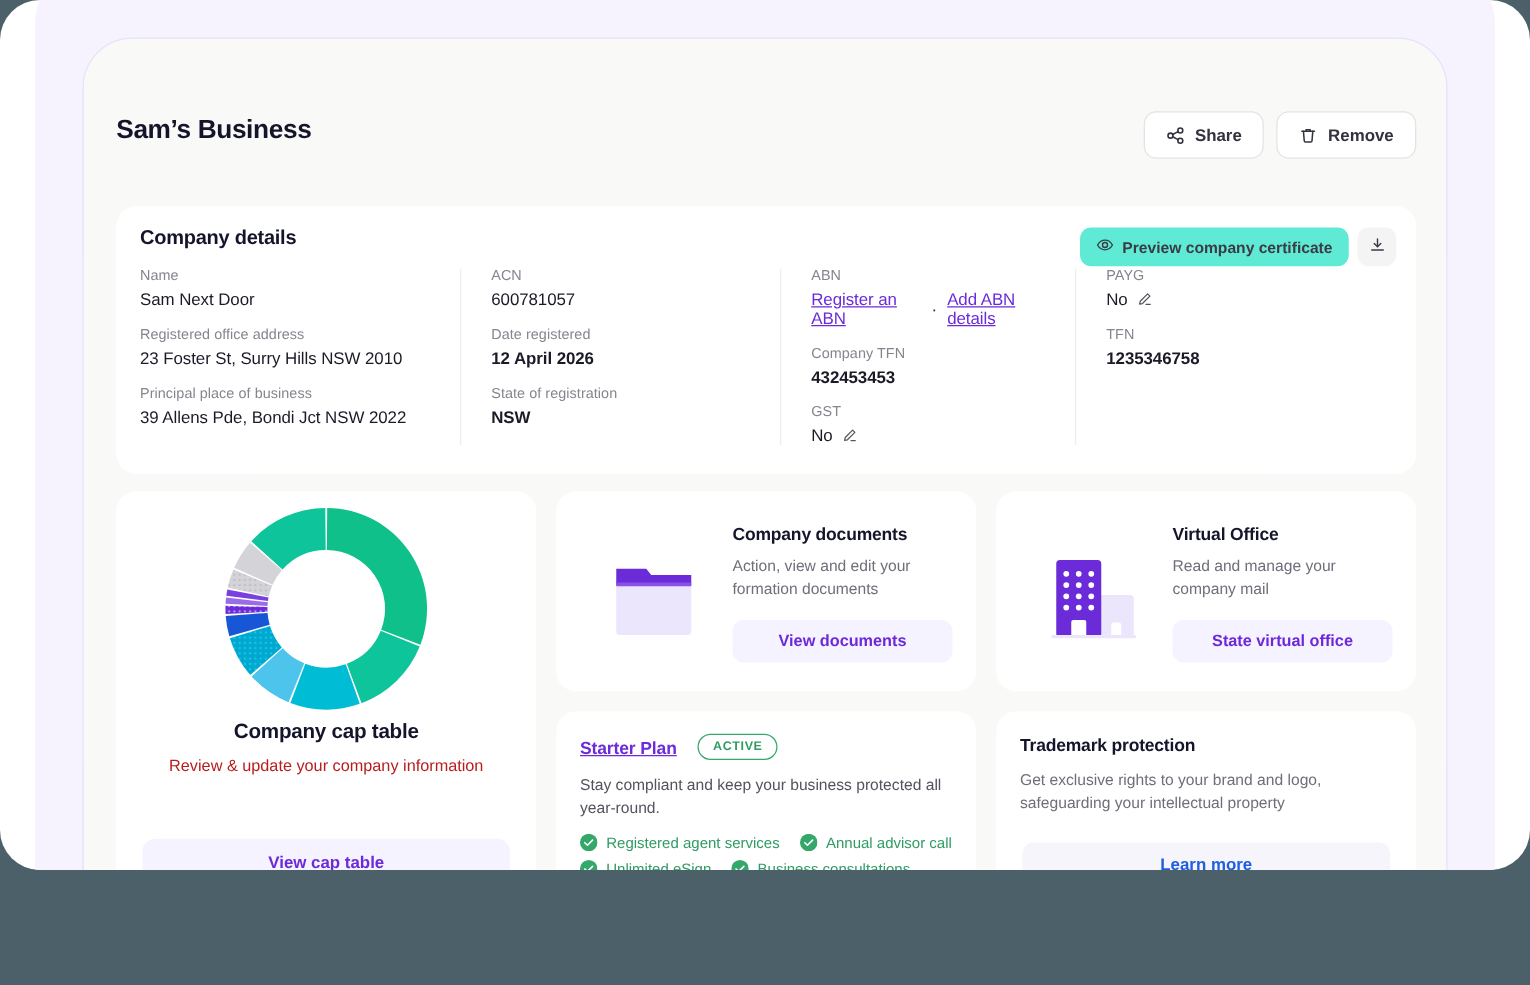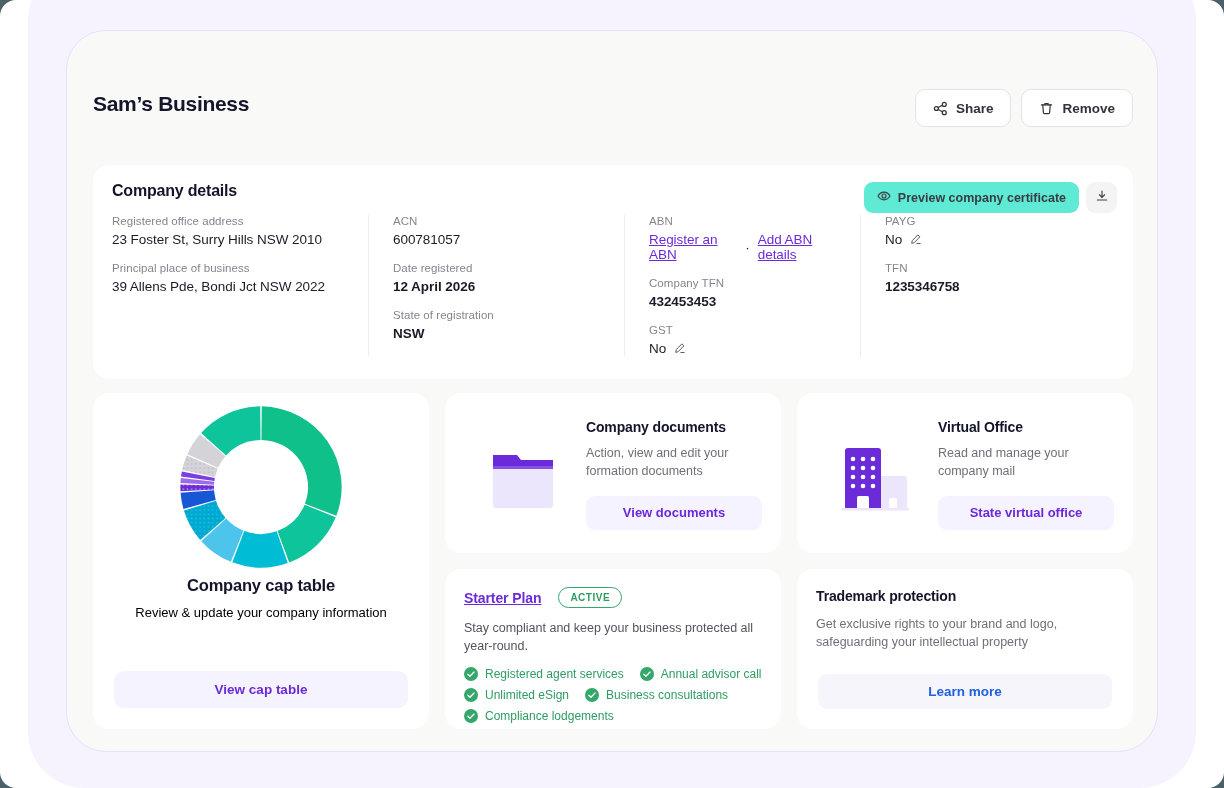--- a/index.html
+++ b/index.html
@@ -7,23 +7,23 @@
     width: 1224px; height: 788px;
     font-family: "Liberation Sans", sans-serif;
     background: #4c606a;
     overflow: hidden;
   }
 
   
   .outer-frame {
     position: absolute;
     left: 0; top: 0;
-    width: 1224px; height: 788px;
+    width: 1224px; height: 696px;
     background: #ffffff;
-    border-radius: 16px;
+    border-radius: 32px;
     overflow: hidden;
   }
   .lavender-frame {
     position: absolute;
     left: 28px; top: -36px;
     width: 1168px; height: 824px;
     background: #f6f3fe;
     border-radius: 56px;
   }
   .app-panel {
@@ -134,21 +134,21 @@
     position: absolute; left: 0; right: 0; top: 10px;
     display: flex; justify-content: center;
   }
   .cap-title {
     position: absolute; left: 0; right: 0; top: 183px;
     text-align: center; font-size: 16.5px; font-weight: 700; color: #14142b;
     letter-spacing: -0.2px;
   }
   .cap-sub {
     position: absolute; left: 0; right: 0; top: 212px;
-    text-align: center; font-size: 13px; color: #000000;
+    text-align: center; font-size: 13px; color: #b91c1c;
   }
   .cap-btn {
     position: absolute; left: 21px; right: 21px; bottom: 21px; height: 37px;
     background: #f5f3ff; border: none; border-radius: 10px;
     font-size: 13.5px; font-weight: 700; color: #6c2bd9;
     cursor: pointer; font-family: inherit;
   }
 
   
   .feat-card { display: flex; align-items: flex-start; padding: 18px 19px 0 19px; }
@@ -260,20 +260,24 @@
                   <path d="M2.7 12.6h10.6"></path>
               </svg>
             </span>
           </button>
         </div>
       </div>
 
       <div class="detail-grid">
 
         <div class="detail-col">
+          <div class="detail-field">
+            <div class="detail-label">Name</div>
+            <div class="detail-value">Sam Next Door</div>
+          </div>
           <div class="detail-field">
             <div class="detail-label">Registered office address</div>
             <div class="detail-value">23 Foster St, Surry Hills NSW 2010</div>
           </div>
           <div class="detail-field">
             <div class="detail-label">Principal place of business</div>
             <div class="detail-value">39 Allens Pde, Bondi Jct NSW 2022</div>
           </div>
         </div>
 

